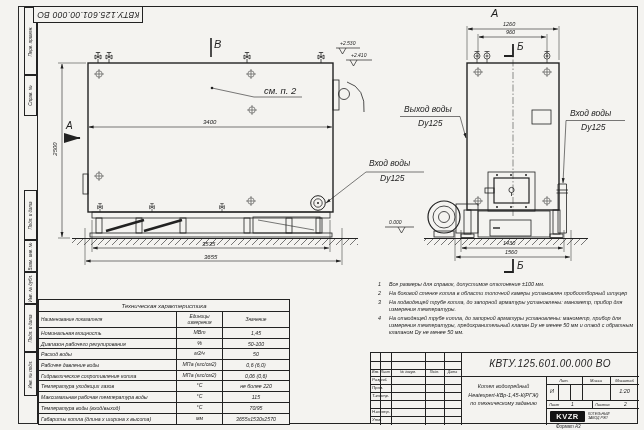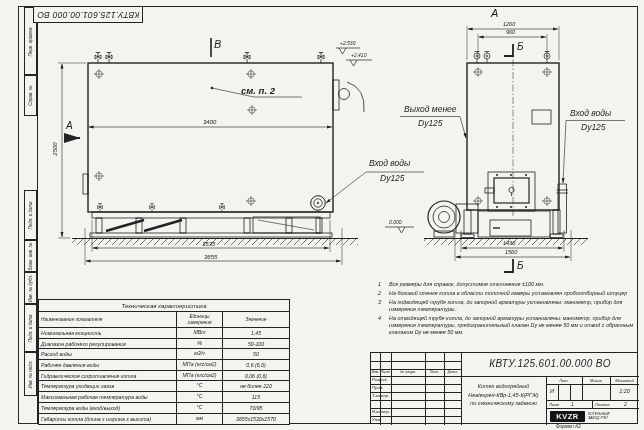--- a/index.html
+++ b/index.html
@@ -256,35 +256,35 @@
 
       <line x1="400" y1="116.5" x2="460" y2="116.5" stroke-width="0.6"></line>
       <line x1="460" y1="116.5" x2="466" y2="138" stroke-width="0.6" marker-end="url(#arE)"></line>
       <line x1="566" y1="120.5" x2="625" y2="120.5" stroke-width="0.6"></line>
       <line x1="566" y1="120.5" x2="563" y2="183" stroke-width="0.6" marker-end="url(#arE)"></line>
     </g>
   </svg>
 
   <div class="lbl" style="left:214px;top:39px;font-size:11px;">В</div>
   <div class="lbl" style="left:66px;top:121px;font-size:10px;">А</div>
-  <div class="lbl" style="left:241px;top:86px;font-size:9.5px;font-weight:bold;">см. п. 2</div>
+  <div class="lbl" style="left:264px;top:86px;font-size:9.5px;">см. п. 2</div>
   <div class="lbl" style="left:203px;top:119px;font-size:6px;">3400</div>
   <div class="lbl" style="left:48px;top:146px;font-size:6px;transform:rotate(-90deg);">2500</div>
   <div class="lbl" style="left:202px;top:240.5px;font-size:6px;">3535</div>
   <div class="lbl" style="left:204px;top:253.5px;font-size:6px;">3655</div>
   <div class="lbl" style="left:340px;top:40.5px;font-size:5px;">+2.530</div>
   <div class="lbl" style="left:351px;top:52.5px;font-size:5px;">+2.410</div>
   <div class="lbl" style="left:369px;top:159px;font-size:8.5px;">Вход воды</div>
   <div class="lbl" style="left:380px;top:174px;font-size:8.5px;">Dy125</div>
 
   <div class="lbl" style="left:491px;top:8px;font-size:11px;">А</div>
   <div class="lbl" style="left:503px;top:21.5px;font-size:5.5px;">1260</div>
   <div class="lbl" style="left:506px;top:30px;font-size:5.5px;">960</div>
   <div class="lbl" style="left:517px;top:42px;font-size:10px;">Б</div>
-  <div class="lbl" style="left:404px;top:105px;font-size:8.5px;">Выход менее</div>
+  <div class="lbl" style="left:404px;top:105px;font-size:8.5px;">Выход воды</div>
   <div class="lbl" style="left:418px;top:118.5px;font-size:8.5px;">Dy125</div>
   <div class="lbl" style="left:570px;top:109px;font-size:8.5px;">Вход воды</div>
   <div class="lbl" style="left:581px;top:122.5px;font-size:8.5px;">Dy125</div>
   <div class="lbl" style="left:389px;top:220px;font-size:5px;">0.000</div>
   <div class="lbl" style="left:503px;top:241px;font-size:5.5px;">1430</div>
   <div class="lbl" style="left:505px;top:249.5px;font-size:5.5px;">1560</div>
   <div class="lbl" style="left:517px;top:261px;font-size:10px;">Б</div>
 
   <div class="tech">
     <div class="tt-title">Техническая характеристика</div>

